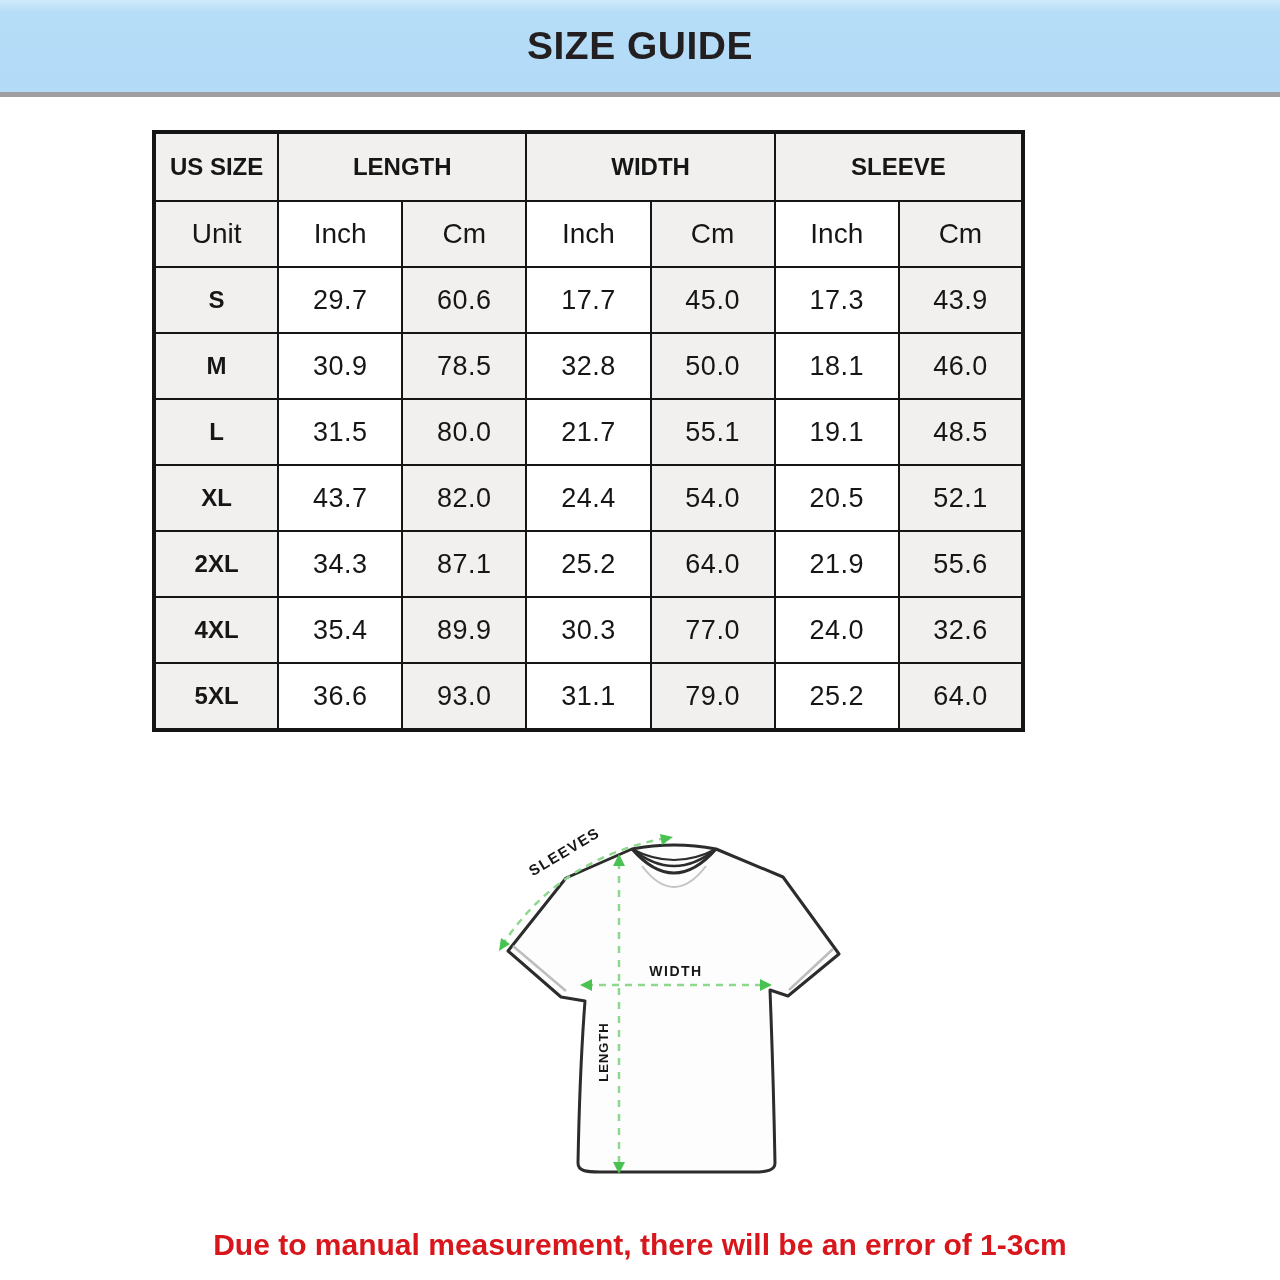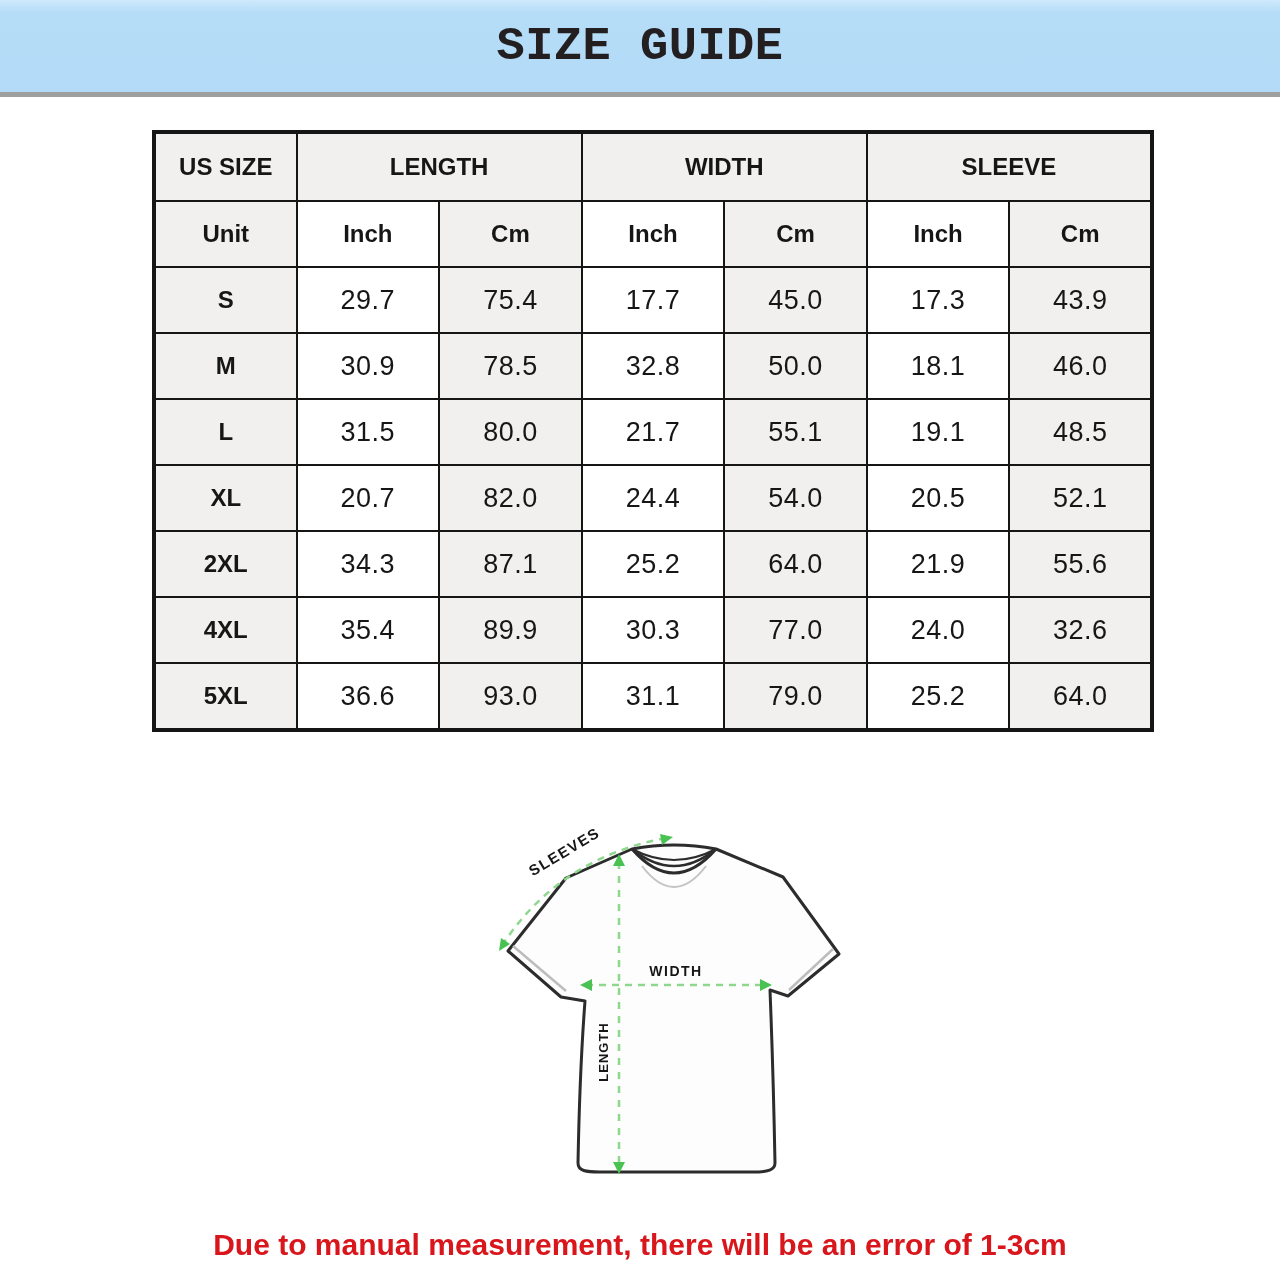--- a/index.html
+++ b/index.html
@@ -8,34 +8,34 @@
     font-family:"Liberation Sans",sans-serif;color:#1a1a1a;
   }
   
   .banner{
     position:absolute;left:0;top:0;width:100%;height:97px;
     background:linear-gradient(#cfe9fb,#b5ddf8 14%,#b3dbf7);
     border-bottom:5px solid #9f9f9f;
     display:flex;align-items:center;justify-content:center;box-sizing:border-box;
   }
   .banner h1{
-    margin:0;font-size:47px;font-weight:bold;color:#231f20;letter-spacing:0.5px;font-family:Liberation Mono, monospace;
+    margin:0;font-size:39px;font-weight:bold;color:#231f20;letter-spacing:0.5px;
   }
   
-  .table-wrap{position:absolute;left:152px;top:130px;width:1002px;}
+  .table-wrap{position:absolute;left:152px;top:130px;width:873px;}
   table.size-table{
     border-collapse:collapse;table-layout:fixed;width:100%;
     border:4px solid #151515;
   }
   table.size-table th,table.size-table td{
     border:2px solid #151515;text-align:center;vertical-align:middle;
     height:64px;padding:0;color:#161616;background:#ffffff;
   }
   tr.group-row th{height:66px;font-size:24px;font-weight:bold;background:#f1f0ef;}
-  tr.unit-row th{font-size:24px;font-weight:bold;}
+  tr.unit-row th{font-size:28px;font-weight:normal;}
   td.size-label{font-size:24px;font-weight:bold;}
   td.num{font-size:27px;font-weight:400;letter-spacing:0.5px;}
   tr.unit-row > *:nth-child(odd),
   tr.data-row > *:nth-child(odd){background:#f1f0ef;}
   tr.unit-row > *:nth-child(even),
   tr.data-row > *:nth-child(even){background:#ffffff;}
   
   .tshirt{position:absolute;left:478px;top:818px;width:402px;height:400px;}
   
   .footnote{
@@ -67,21 +67,21 @@
           <th>Cm</th>
           <th>Inch</th>
           <th>Cm</th>
           <th>Inch</th>
           <th>Cm</th>
         </tr>
 
         <tr class="data-row">
           <td class="size-label">S</td>
           <td class="num">29.7</td>
-          <td class="num">75.4</td>
+          <td class="num">60.6</td>
           <td class="num">17.7</td>
           <td class="num">45.0</td>
           <td class="num">17.3</td>
           <td class="num">43.9</td>
         </tr>
         <tr class="data-row">
           <td class="size-label">M</td>
           <td class="num">30.9</td>
           <td class="num">78.5</td>
           <td class="num">32.8</td>
@@ -93,21 +93,21 @@
           <td class="size-label">L</td>
           <td class="num">31.5</td>
           <td class="num">80.0</td>
           <td class="num">21.7</td>
           <td class="num">55.1</td>
           <td class="num">19.1</td>
           <td class="num">48.5</td>
         </tr>
         <tr class="data-row">
           <td class="size-label">XL</td>
-          <td class="num">20.7</td>
+          <td class="num">43.7</td>
           <td class="num">82.0</td>
           <td class="num">24.4</td>
           <td class="num">54.0</td>
           <td class="num">20.5</td>
           <td class="num">52.1</td>
         </tr>
         <tr class="data-row">
           <td class="size-label">2XL</td>
           <td class="num">34.3</td>
           <td class="num">87.1</td>

